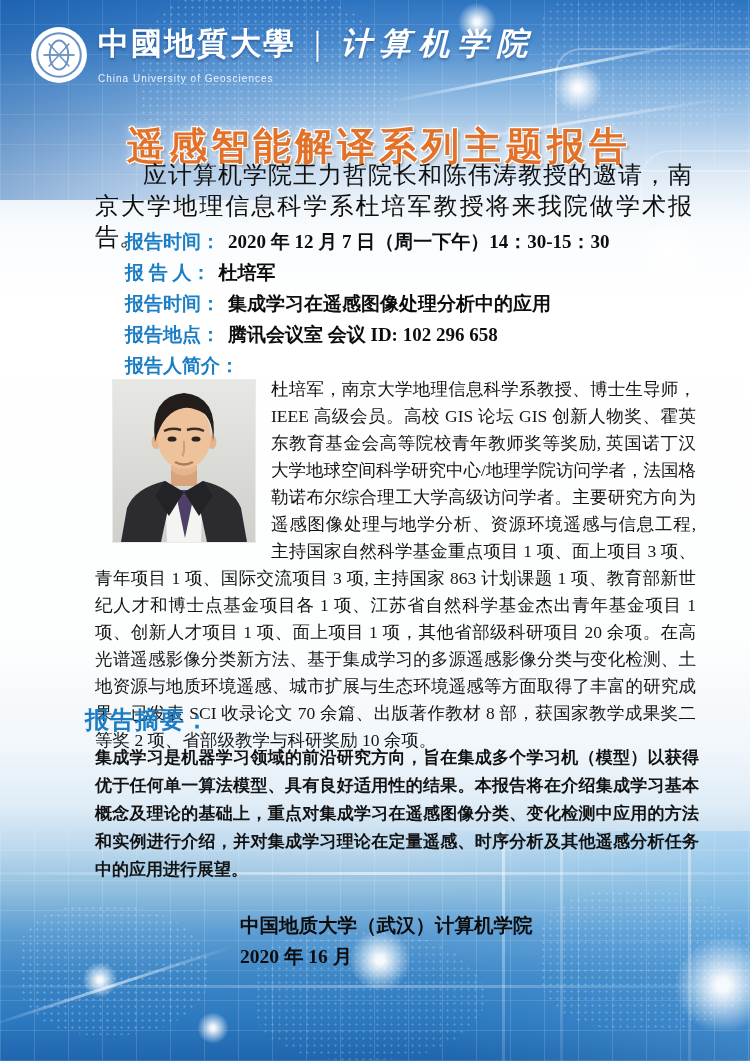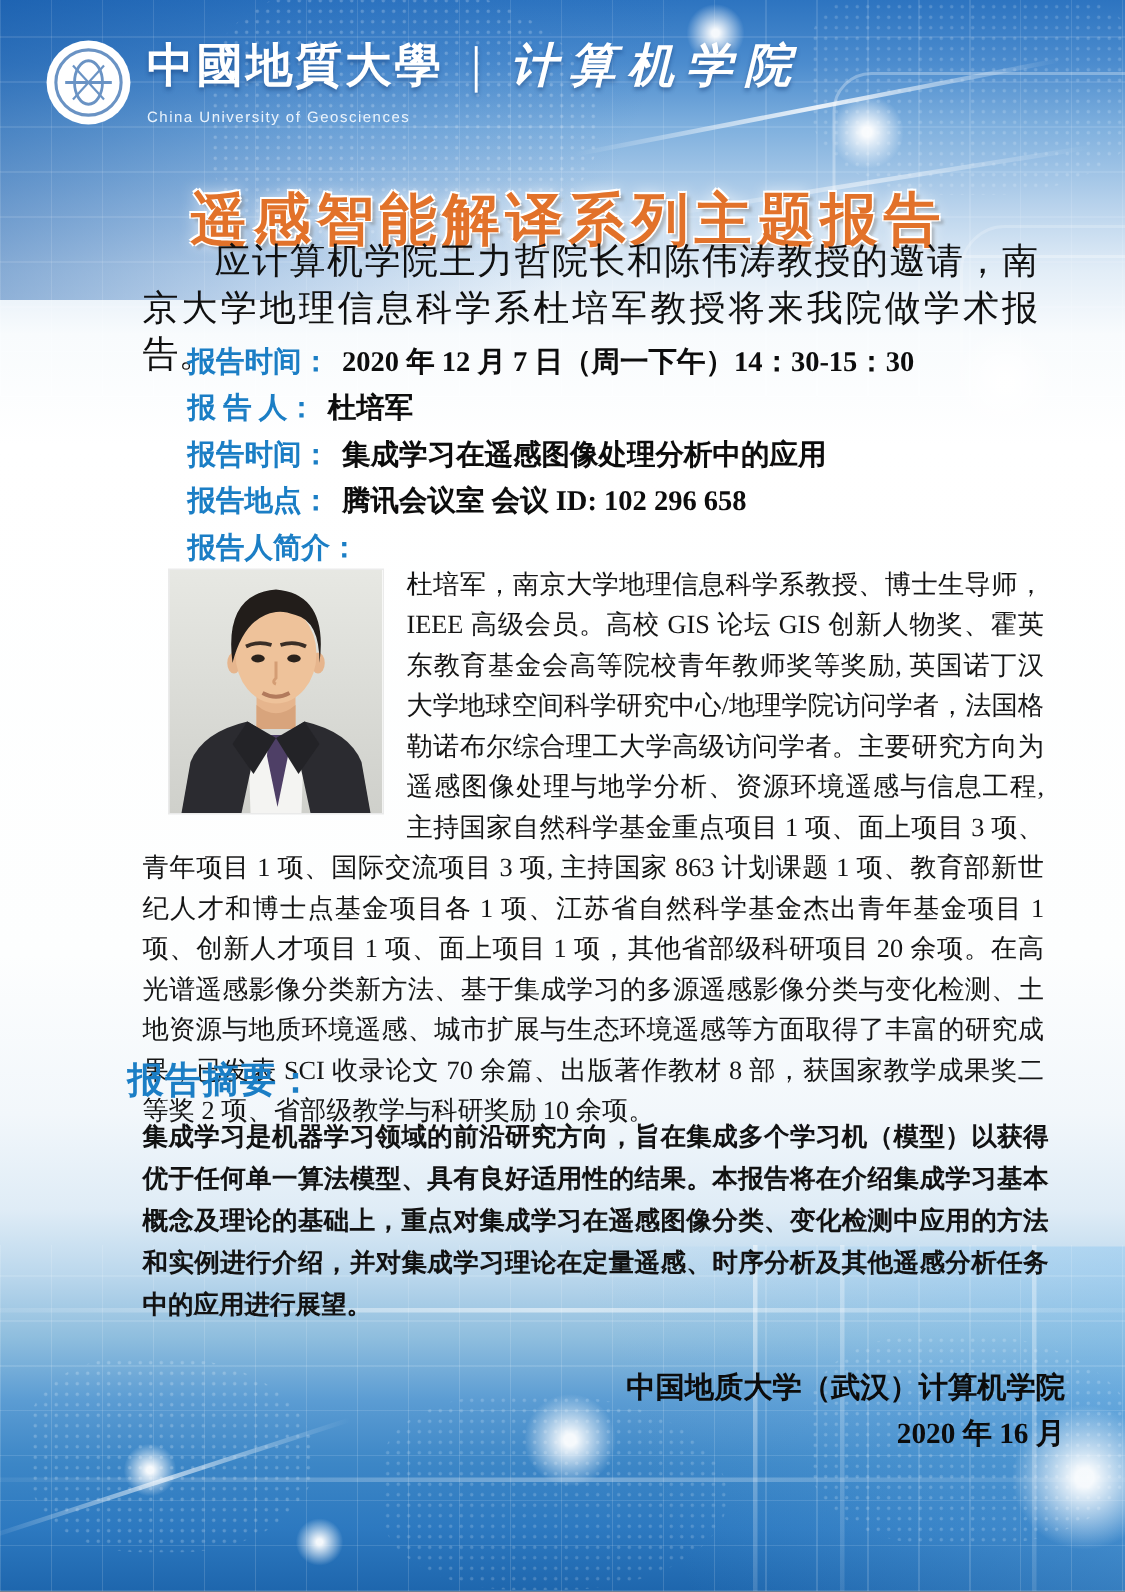--- a/index.html
+++ b/index.html
@@ -73,21 +73,21 @@
   .bio{left:95px;top:376px;width:601px;font-size:17.5px;line-height:27px;color:#151515;
     font-weight:500;text-align:justify;}
   .bio p{margin:0;}
   .photo{float:left;width:142px;height:162px;margin:4px 16px 4px 18px;box-shadow:0 0 0 1px rgba(0,0,0,.08);}
   .abstract-heading{left:85px;top:704px;font-size:24px;font-weight:800;letter-spacing:1px;
     color:var(--label_blue,#1b7ec5);margin:0;}
   .abstract{left:95px;top:744px;width:604px;font-size:17px;line-height:28px;color:#121212;
     font-weight:700;text-align:justify;margin:0;}
   .welcome{left:153px;top:856px;font-size:22px;font-weight:700;letter-spacing:3px;
     color:var(--welcome_blue,#3e9fd9);margin:0;}
-  .footer{left:240px;top:910px;width:470px;text-align:right;font-size:19.5px;font-weight:700;
+  .footer{left:240px;top:910px;width:470px;text-align:left;font-size:19.5px;font-weight:700;
     color:#0c0c0c;line-height:31px;}
 </style>
 </head>
 <body>
 
 <div class="poster">
 
   <div class="abs bg-topleft"></div>
   <div class="abs bg-bottomglow"></div>
   <div class="abs dots d1"></div>

